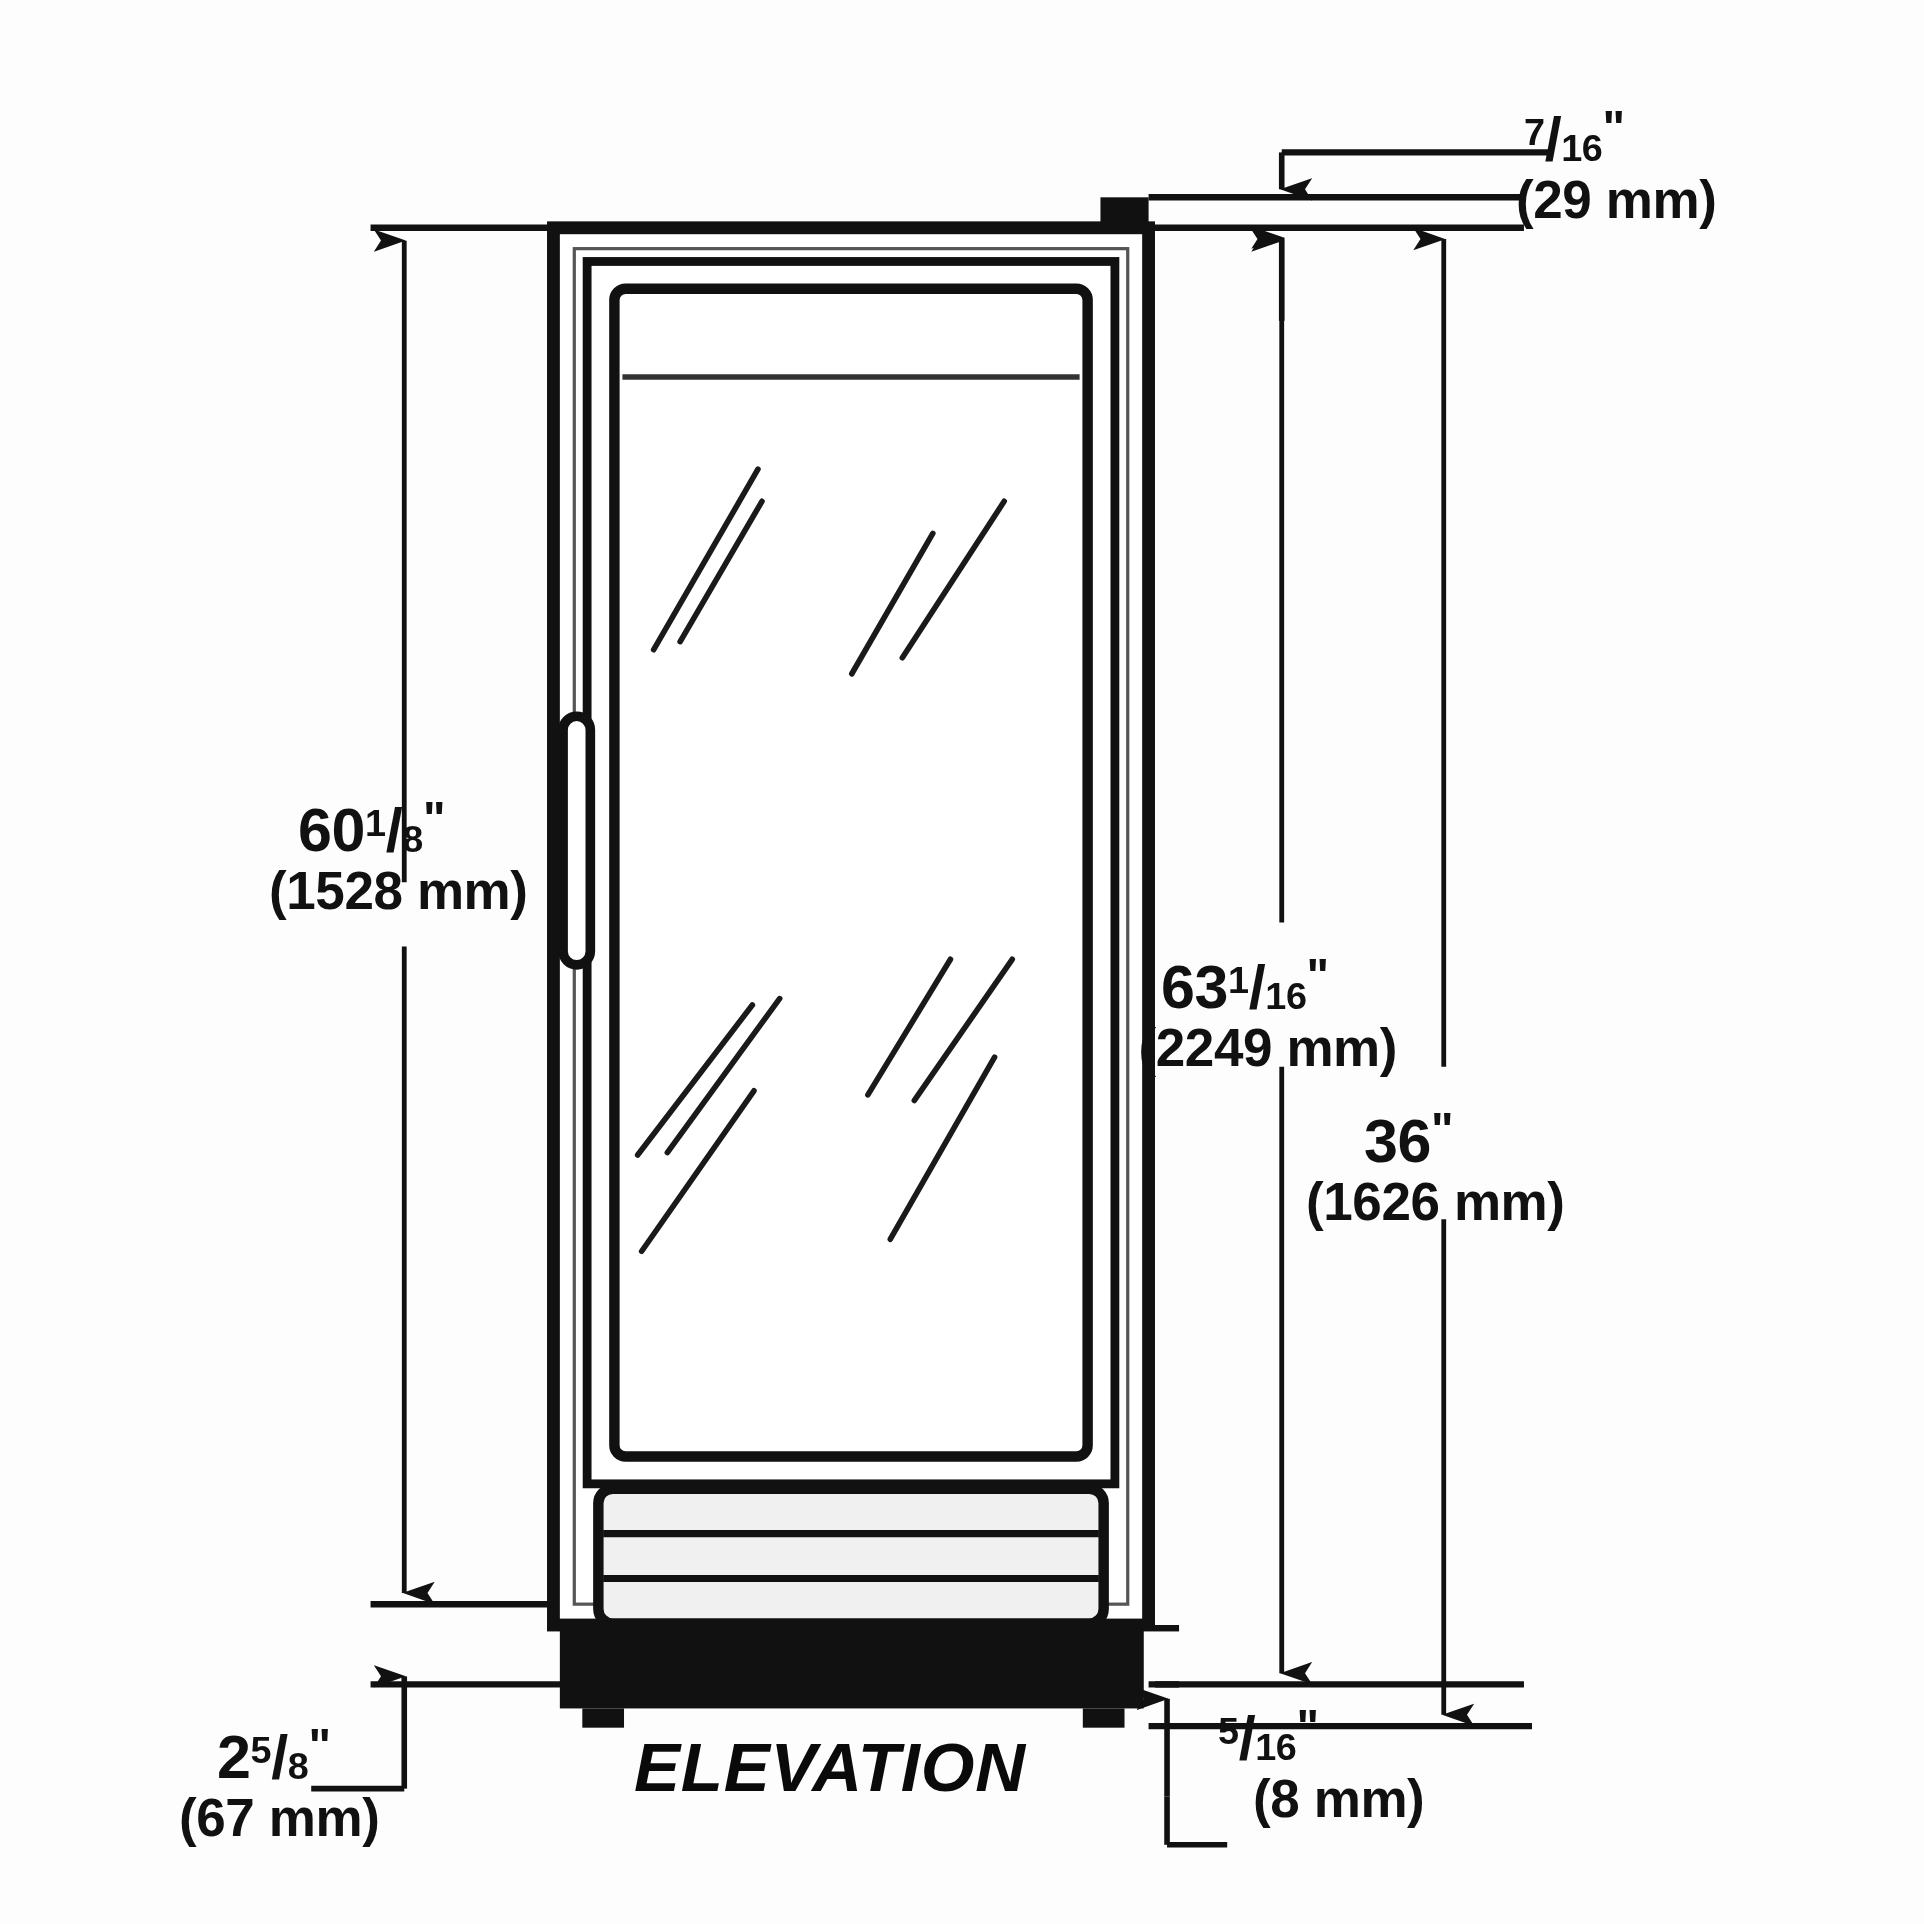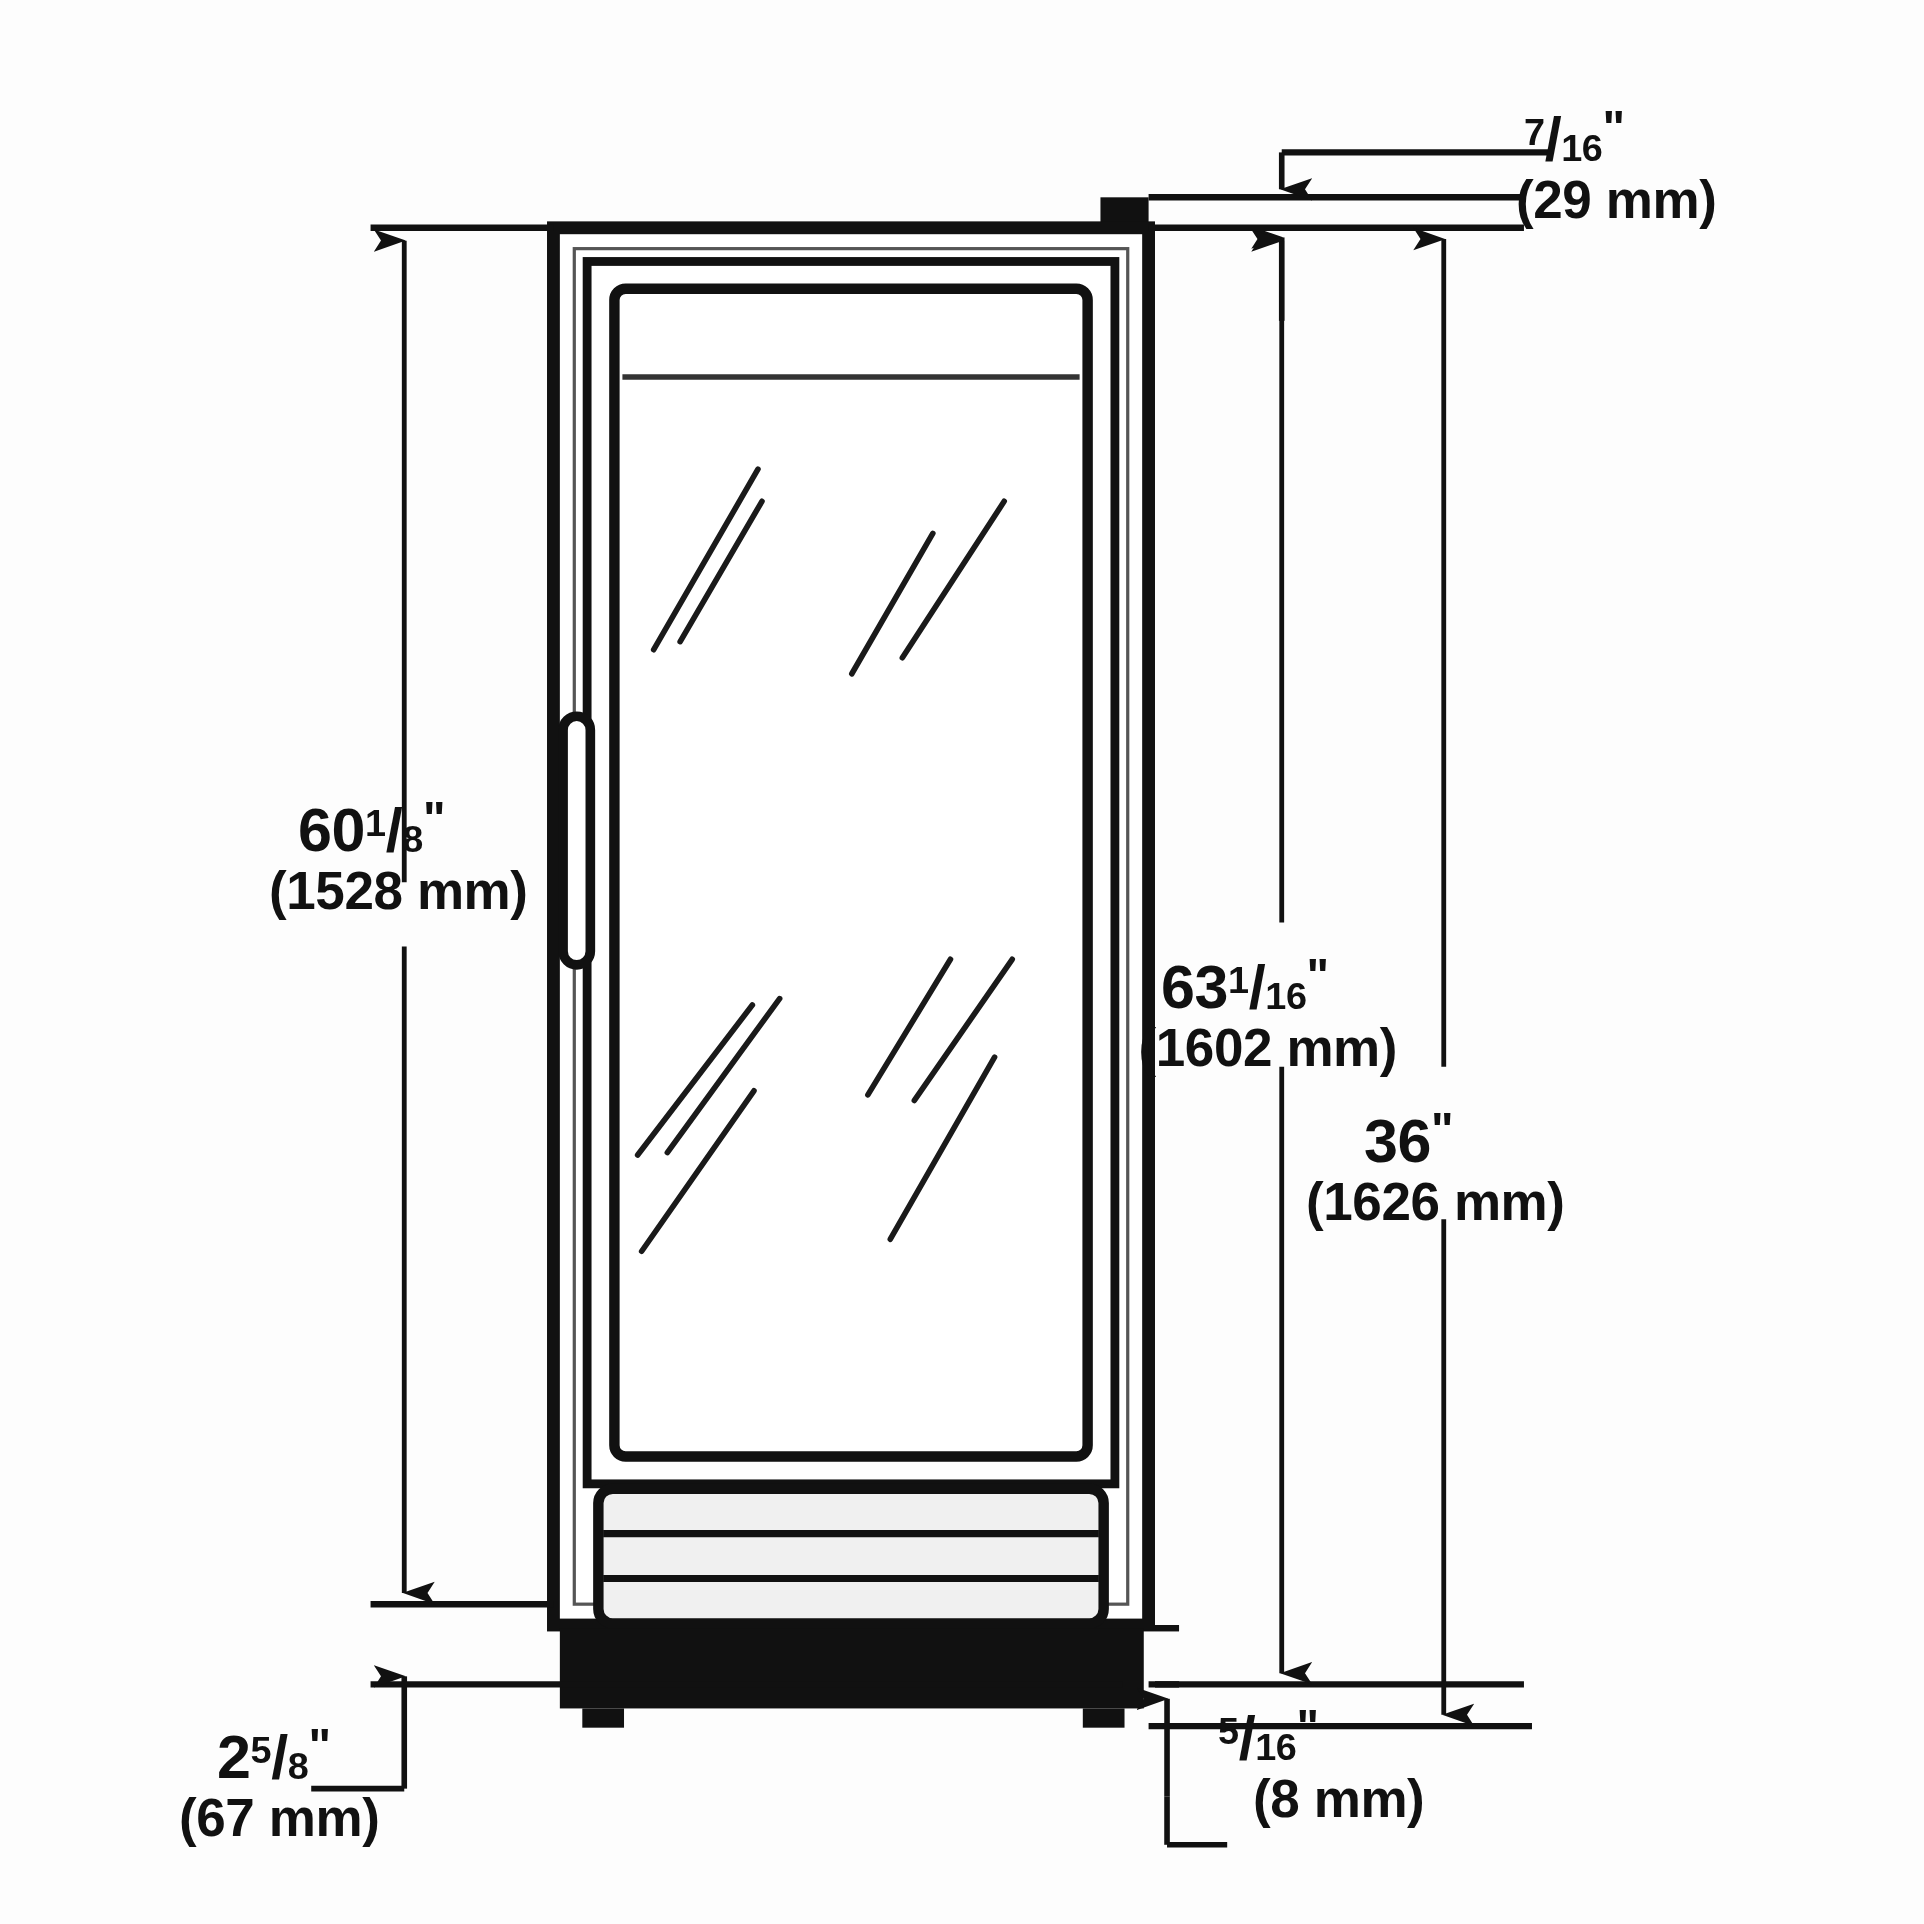--- a/index.html
+++ b/index.html
@@ -202,21 +202,21 @@
     <span class="l1">
       <span>60</span><span class="frac"><span class="num">1</span><span class="sl">/</span><span class="den">8</span></span><span class="inchmark">"</span>
     </span>
     <span class="l2">(1528 mm)</span>
   </div>
 
   <div class="dimlabel" id="lbl-63-116">
     <span class="l1">
       <span>63</span><span class="frac"><span class="num">1</span><span class="sl">/</span><span class="den">16</span></span><span class="inchmark">"</span>
     </span>
-    <span class="l2">(1602 mm)</span>
+    <span class="l2">(2249 mm)</span>
   </div>
 
   <div class="dimlabel" id="lbl-64">
     <span class="l1">
       <span>36</span><span class="inchmark">"</span>
     </span>
     <span class="l2">(1626 mm)</span>
   </div>
 
   <div class="dimlabel" id="lbl-2-58">
@@ -226,15 +226,16 @@
     <span class="l2">(67 mm)</span>
   </div>
 
   <div class="dimlabel" id="lbl-5-16">
     <span class="l1">
       <span class="frac"><span class="num">5</span><span class="sl">/</span><span class="den">16</span></span><span class="inchmark">"</span>
     </span>
     <span class="l2">(8 mm)</span>
   </div>
 
+  <div class="caption" id="cap-elevation">ELEVATION</div>
 
 </div>
 
 
 </body></html>

